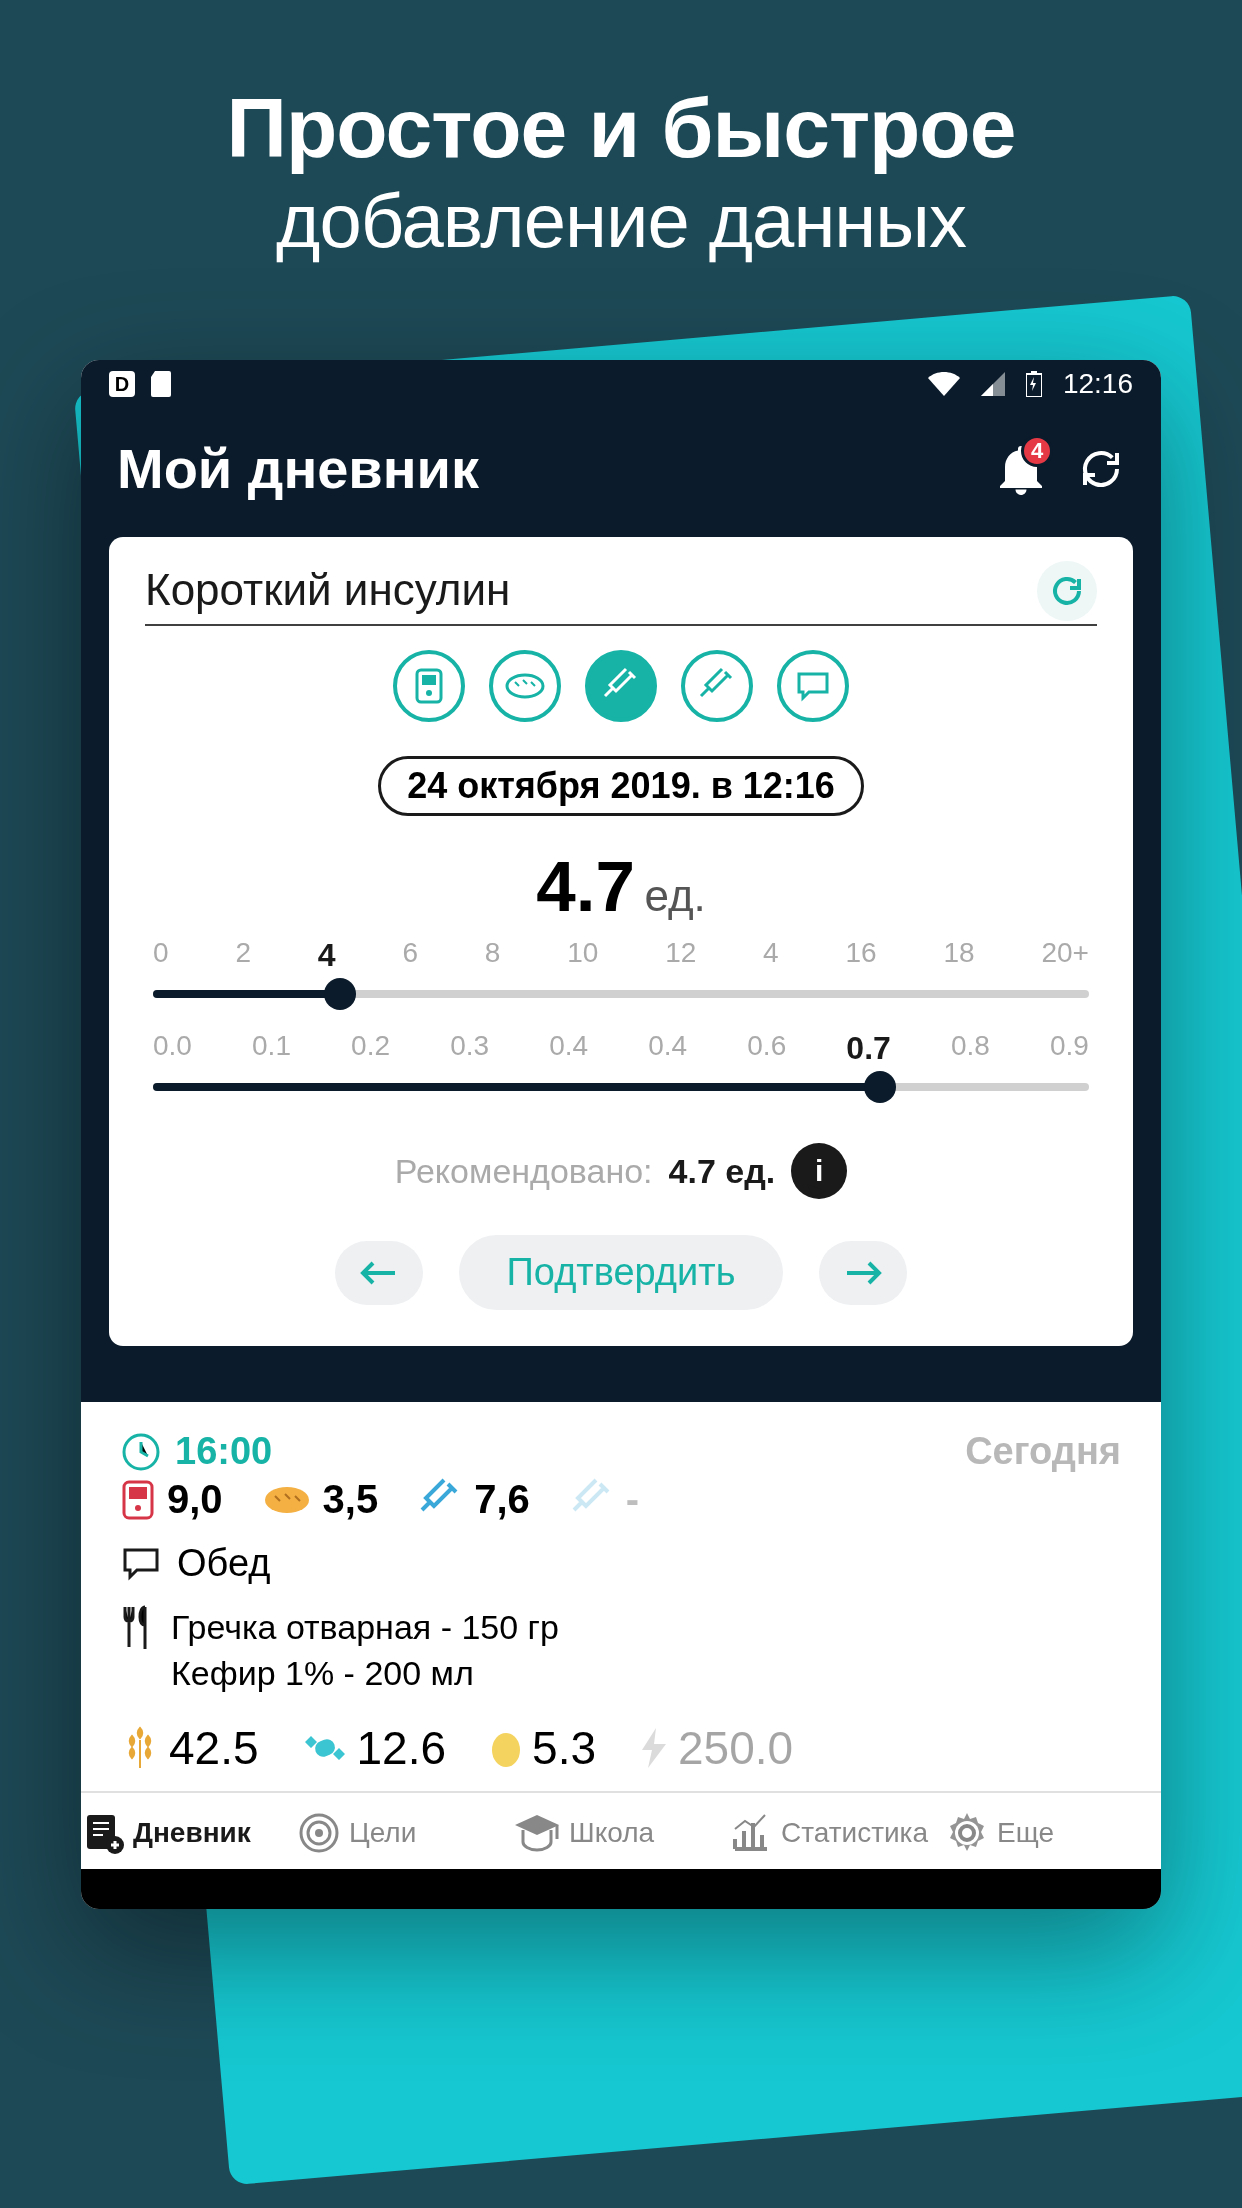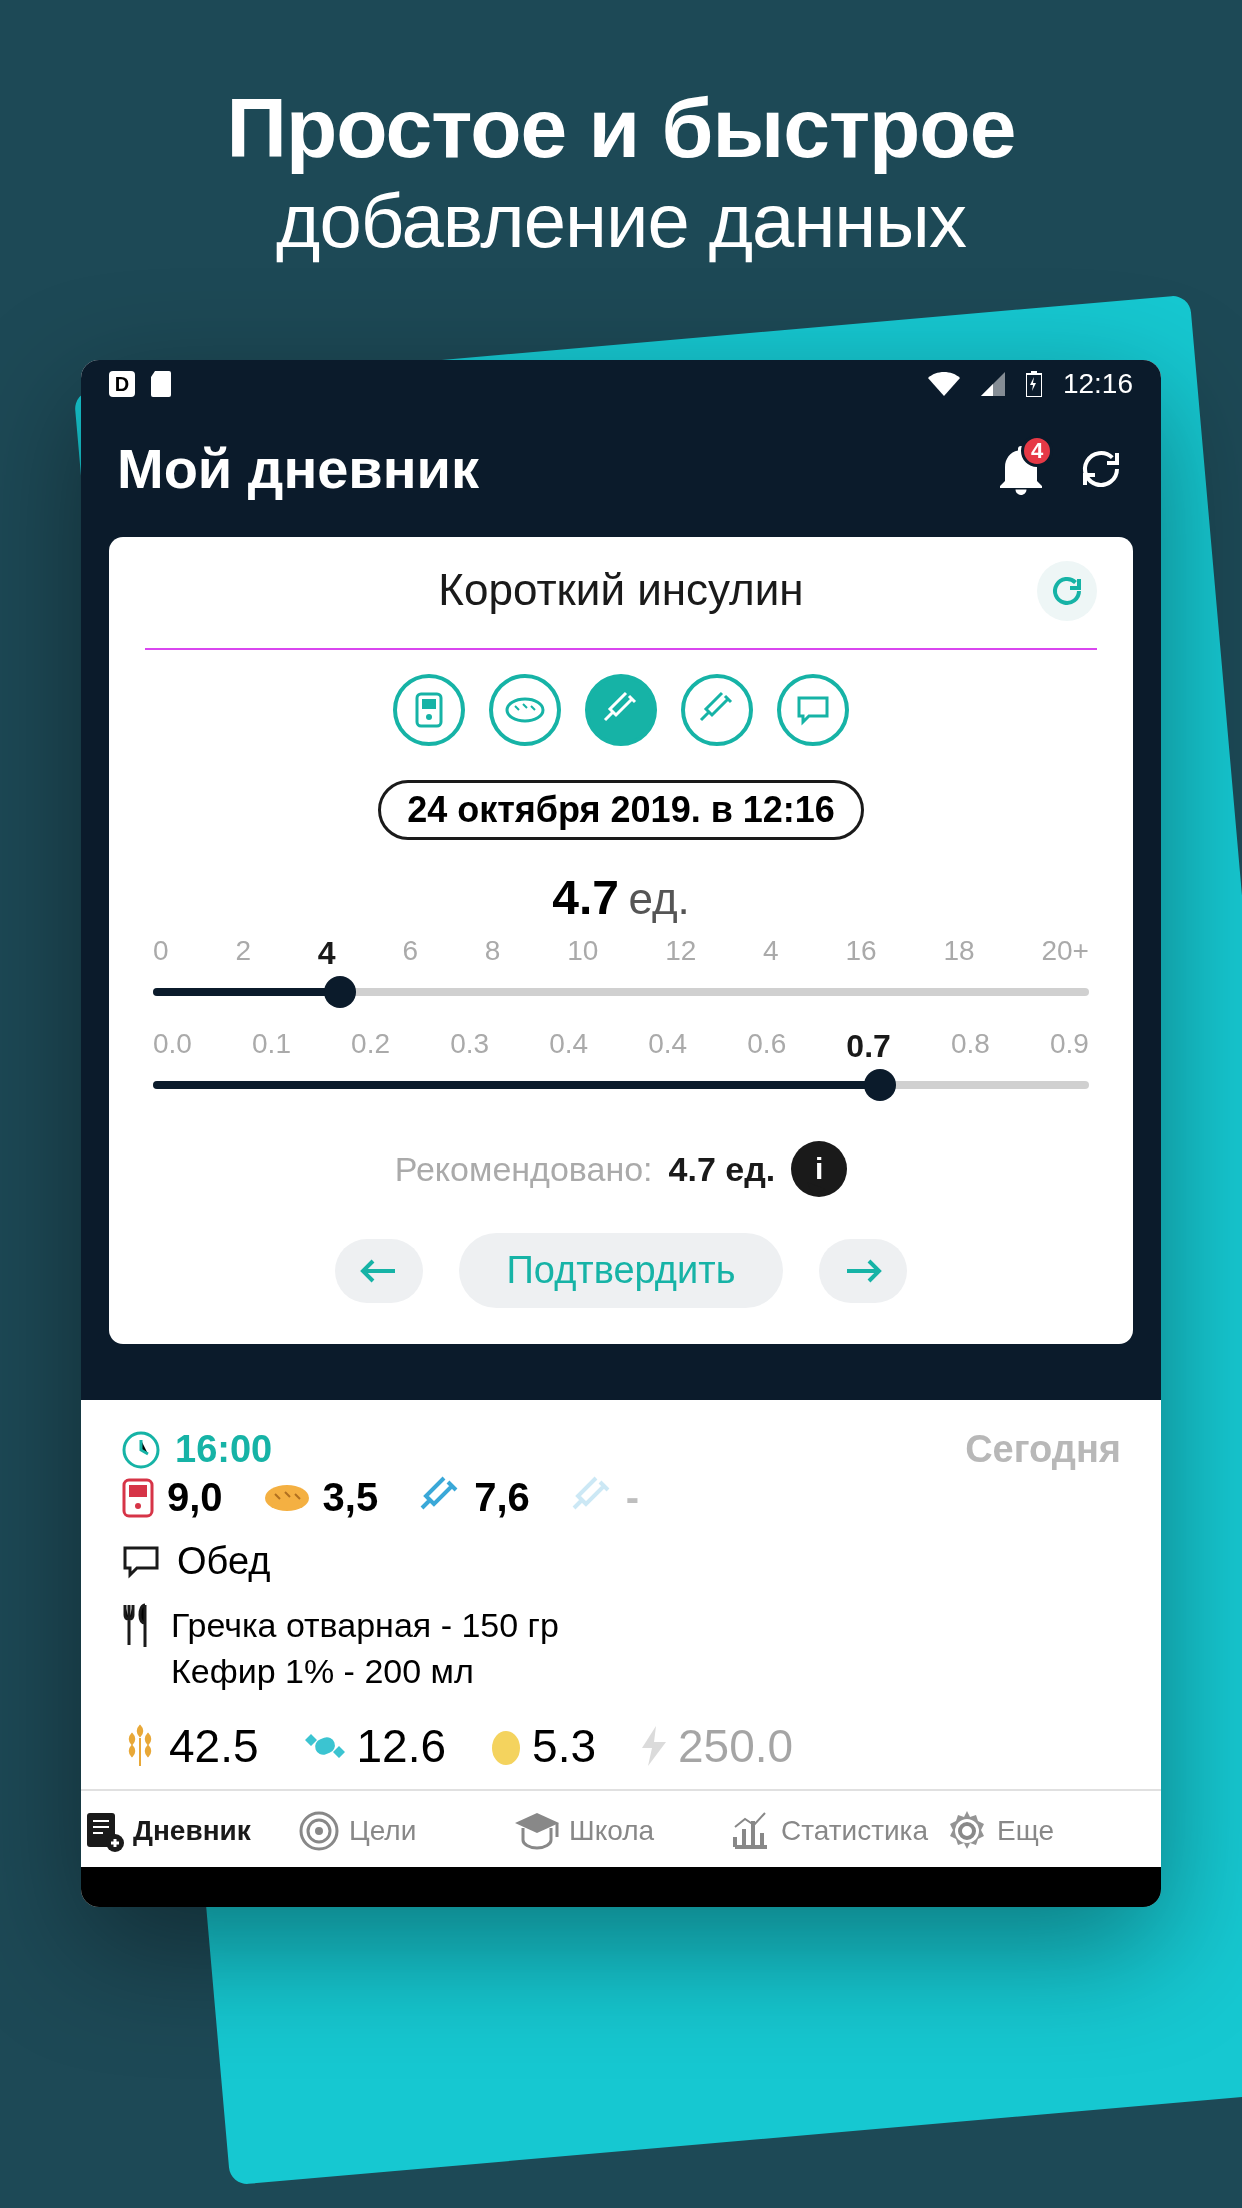--- a/index.html
+++ b/index.html
@@ -93,24 +93,24 @@
   font-weight: 600;
   border: 3px solid #0b1b2b;
 }
 .card {
   background: #fff;
   margin: 0 28px 28px;
   border-radius: 14px;
   padding: 28px 36px 36px;
 }
 .card-header {
-  display: flex; align-items: center; justify-content: center;
+  display: flex; align-items: center; justify-content: flex-start;
   position: relative;
-  padding-bottom: 33px;
-  border-bottom: 2px solid #d946ef;
+  padding-bottom: 9px;
+  border-bottom: 2px solid #404040;
 }
 .card-title { font-size: 44px; color: #1a1a1a; }
 .refresh-btn {
   position: absolute; right: 0; top: -4px;
   background: #eef6f6;
   width: 60px; height: 60px;
   border-radius: 50%;
   display: flex; align-items: center; justify-content: center;
 }
 .icon-row {
@@ -131,21 +131,21 @@
   font-size: 36px;
   font-weight: 700;
   display: inline-block;
   margin: 10px auto;
 }
 .dt-wrap { text-align: center; }
 .value-row {
   text-align: center;
   padding: 20px 0 10px;
 }
-.value-main { font-size: 48px; font-weight: 700; }
+.value-main { font-size: 71px; font-weight: 700; }
 .value-unit { font-size: 44px; color: #555; margin-left: 5px; }
 .slider-ticks {
   display: flex; justify-content: space-between;
   font-size: 28px; color: #aaa;
   padding: 0 8px;
 }
 .slider-ticks .active { color: #1a1a1a; font-weight: 700; font-size: 32px; }
 .slider-track {
   position: relative;
   height: 8px;

